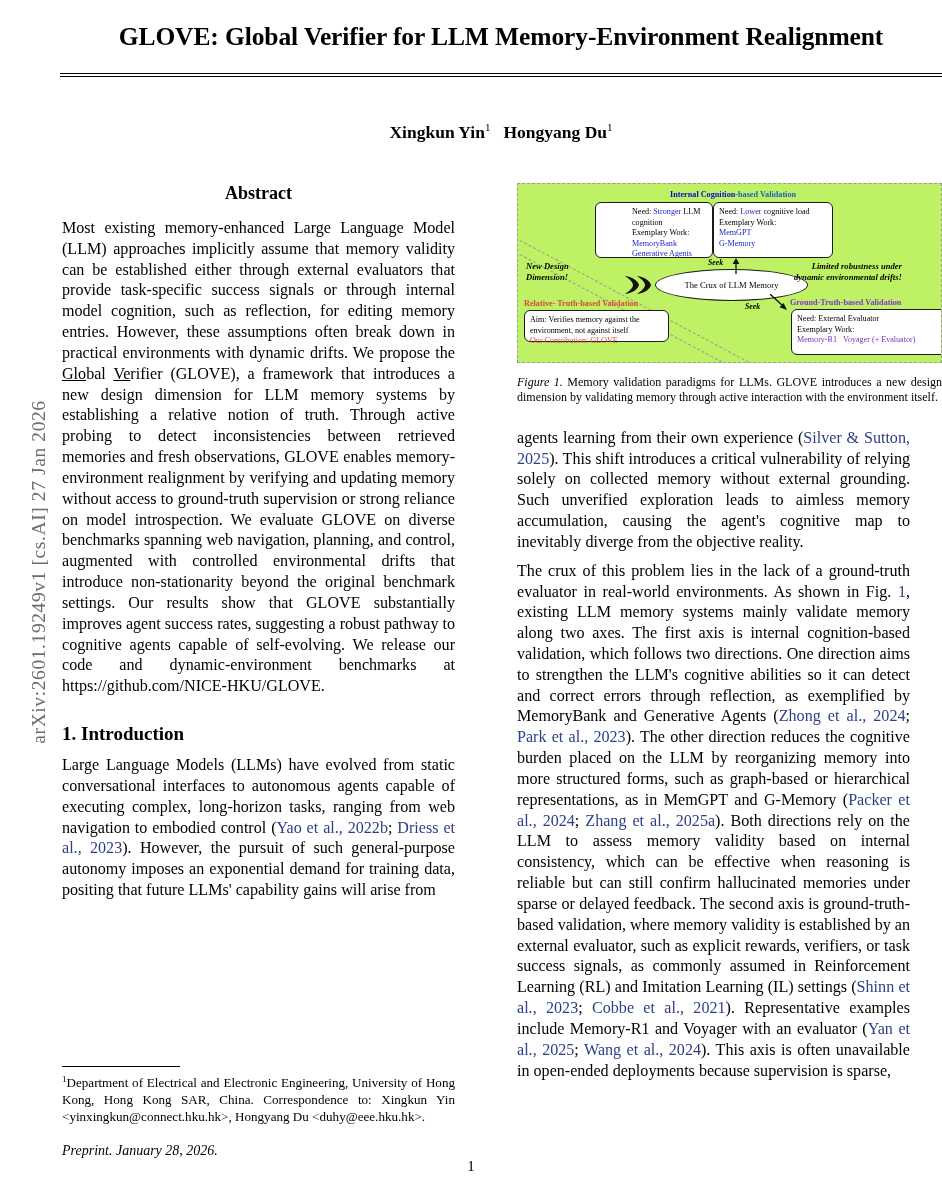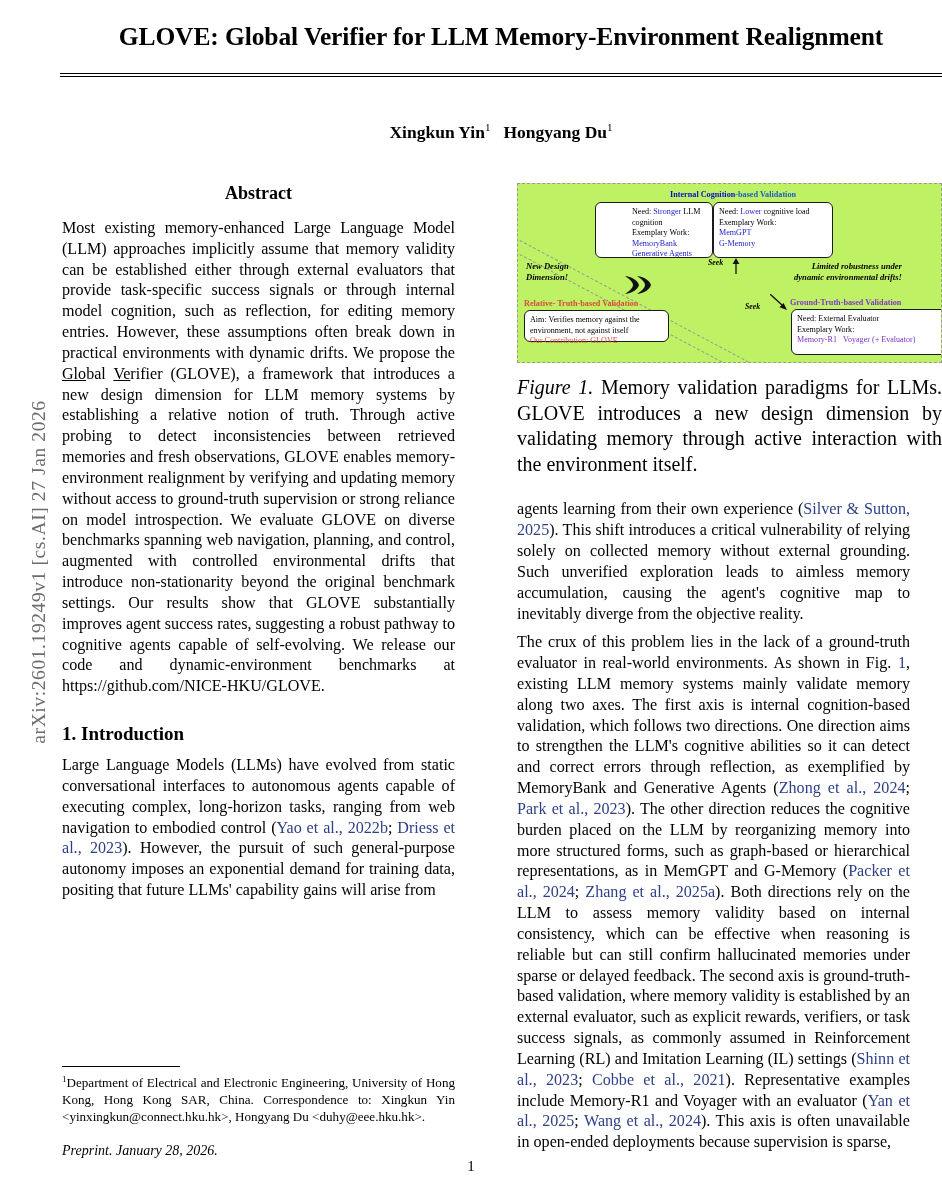--- a/index.html
+++ b/index.html
@@ -212,21 +212,21 @@
   #seek-up   { left: 190px; top: 74px; }
   #seek-down { left: 227px; top: 118px; }
 
   .arrow-svg { position: absolute; }
   #arrow-up   { left: 213px; top: 74px; }
   #arrow-down { left: 252px; top: 110px; }
   #arrow-big  { left: 106px; top: 89px; }
 
   #fig-caption {
     margin-top: 12px;
-    font-size: 20px;
+    font-size: 12px;
     line-height: 1.28;
     text-align: justify;
   }
   #fig-caption .fl { font-style: italic; }
 </style>
 </head>
 <body>
 
 <div id="arxiv-stamp">arXiv:2601.19249v1  [cs.AI]  27 Jan 2026</div>
 
@@ -269,20 +269,23 @@
           <div class="k-blue">Generative Agents</div>
         </div>
 
         <div class="fig-box" id="box-b">
           <div><span>Need: </span><span class="k-blue">Lower</span><span> cognitive load</span></div>
           <div>Exemplary  Work:</div>
           <div class="k-blue">MemGPT</div>
           <div class="k-blue">G-Memory</div>
         </div>
 
+        <div class="ellipse">
+          <span>The Crux of LLM Memory</span>
+        </div>
 
         <div class="seek" id="seek-up">Seek</div>
         <svg class="arrow-svg" id="arrow-up" width="10" height="16" viewBox="0 0 10 16">
           <line x1="5" y1="16" x2="5" y2="4" stroke="#111" stroke-width="1.3"></line>
           <path d="M5 0 L8.4 6 L1.6 6 Z" fill="#111"></path>
         </svg>
 
         <div class="seek" id="seek-down">Seek</div>
         <svg class="arrow-svg" id="arrow-down" width="18" height="16" viewBox="0 0 18 16">
           <line x1="0" y1="0" x2="12" y2="11" stroke="#111" stroke-width="1.3"></line>

